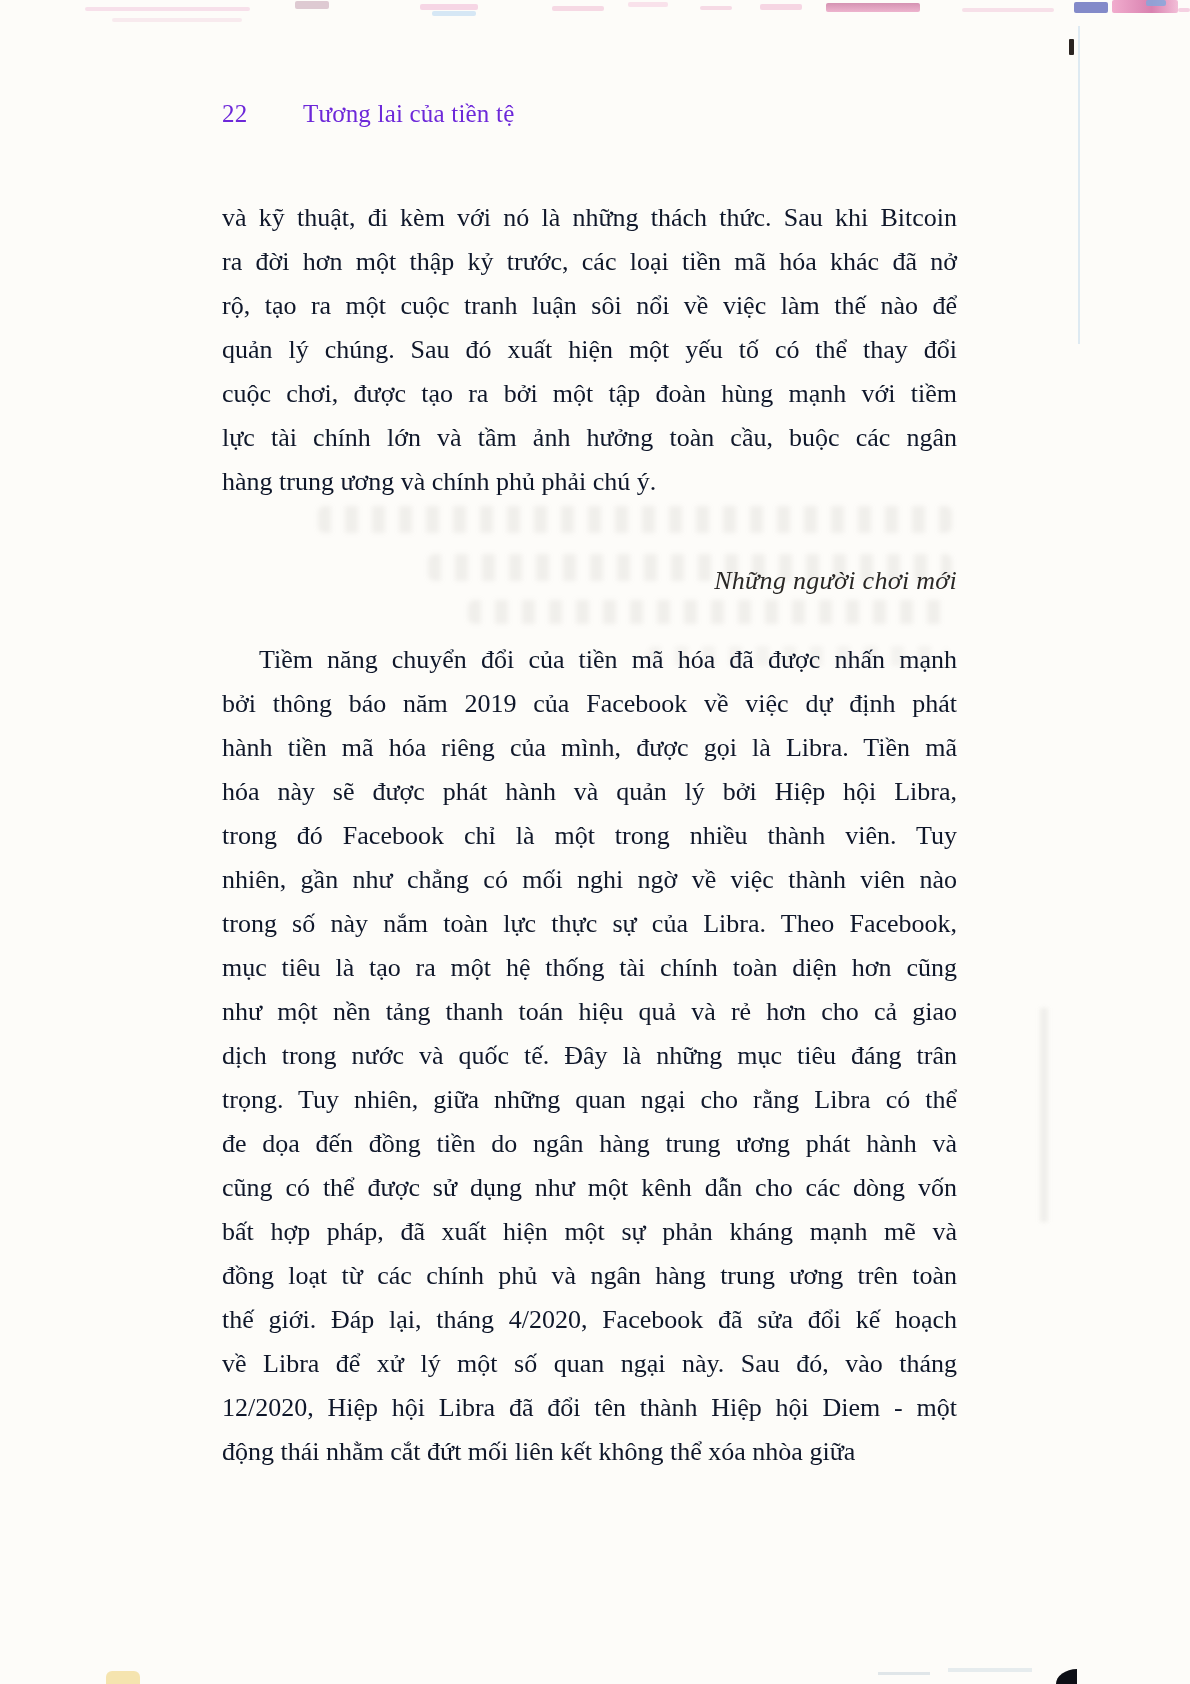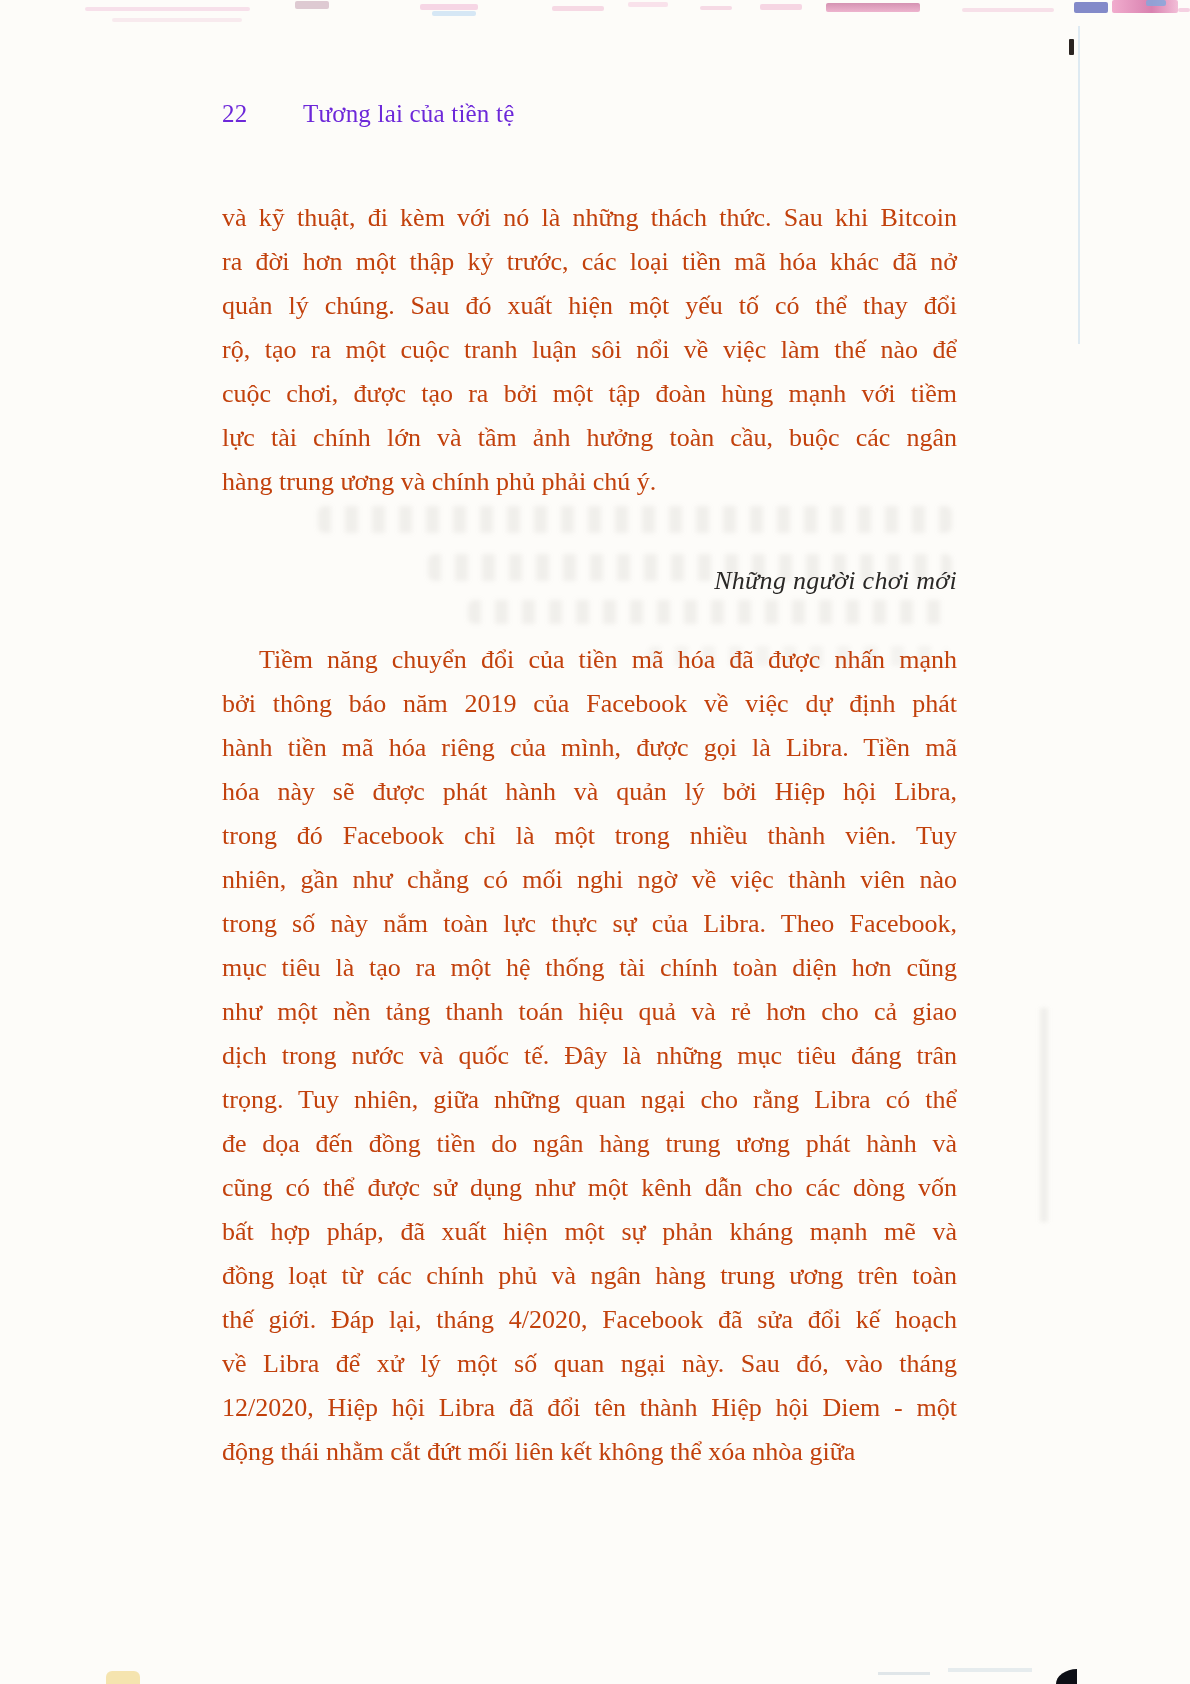--- a/index.html
+++ b/index.html
@@ -15,21 +15,21 @@
   .running-header{
     position:absolute;left:222px;top:100px;width:735px;
     font-size:25px;letter-spacing:.2px;color:#6d28d9;
   }
   .running-header .page-num{display:inline-block;width:81px;}
   
   .textblock{position:absolute;left:222px;width:735px;}
   .para .line{
     font-size:26px;line-height:44px;
     text-align:justify;text-align-last:justify;
-    white-space:normal;color:#c2410c;
+    white-space:normal;color:#0f172a;
   }
   .para .line.last{text-align-last:left;}
   .para .line.indent{padding-left:37px;}
   #para1{top:196px;}
   #section-heading{
     position:absolute;left:222px;top:566px;width:735px;
     font-style:italic;font-size:26px;color:#2a2826;letter-spacing:.3px;text-align:right;
   }
   #para2{top:638px;}
   
@@ -112,22 +112,22 @@
   <div class="edge-line"></div>
   <div class="tick-mark"></div>
 
   <div class="running-header">
     <span class="page-num">22</span><span>Tương lai của tiền tệ</span>
   </div>
 
   <div class="textblock para" id="para1">
     <div class="line">và kỹ thuật, đi kèm với nó là những thách thức. Sau khi Bitcoin</div>
     <div class="line">ra đời hơn một thập kỷ trước, các loại tiền mã hóa khác đã nở</div>
+    <div class="line">rộ, tạo ra một cuộc tranh luận sôi nổi về việc làm thế nào để</div>
     <div class="line">quản lý chúng. Sau đó xuất hiện một yếu tố có thể thay đổi</div>
-    <div class="line">rộ, tạo ra một cuộc tranh luận sôi nổi về việc làm thế nào để</div>
     <div class="line">cuộc chơi, được tạo ra bởi một tập đoàn hùng mạnh với tiềm</div>
     <div class="line">lực tài chính lớn và tầm ảnh hưởng toàn cầu, buộc các ngân</div>
     <div class="line last">hàng trung ương và chính phủ phải chú ý.</div>
   </div>
 
   <div class="smudge sm1"></div>
   <div class="smudge sm2"></div>
   <div class="smudge sm3"></div>
   <div class="smudge sm4"></div>
   <div class="side-band"></div>

